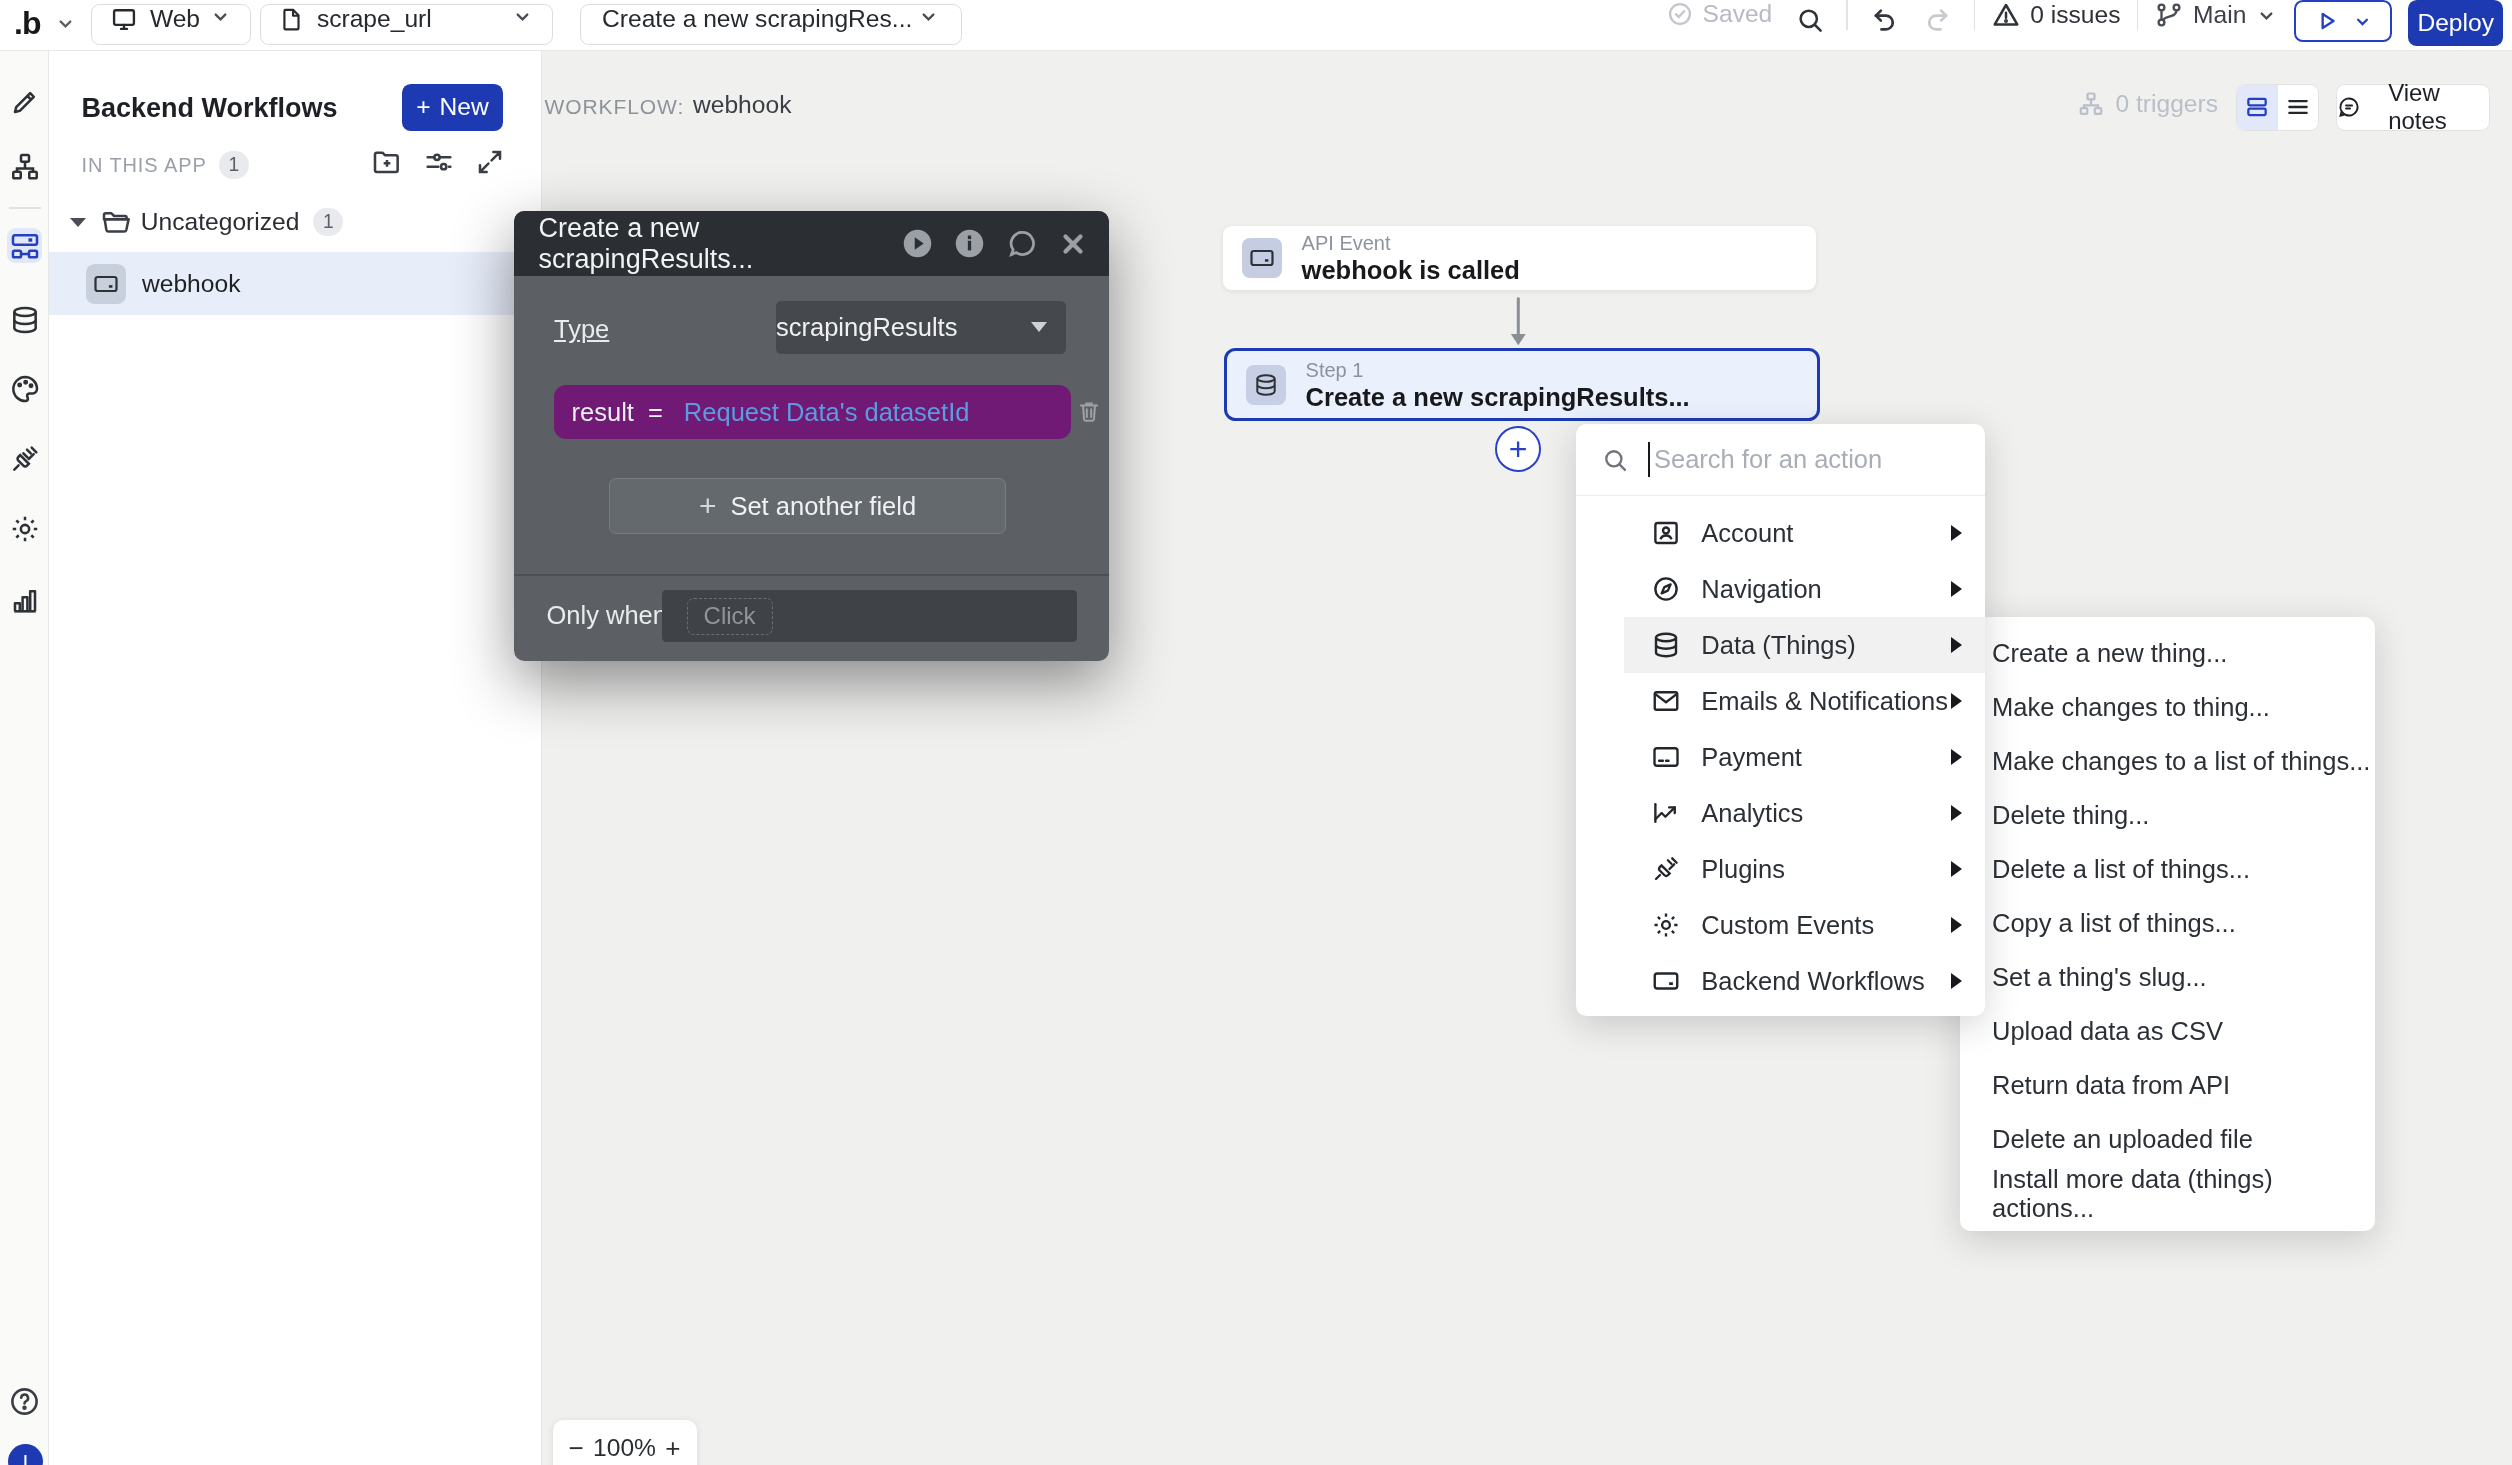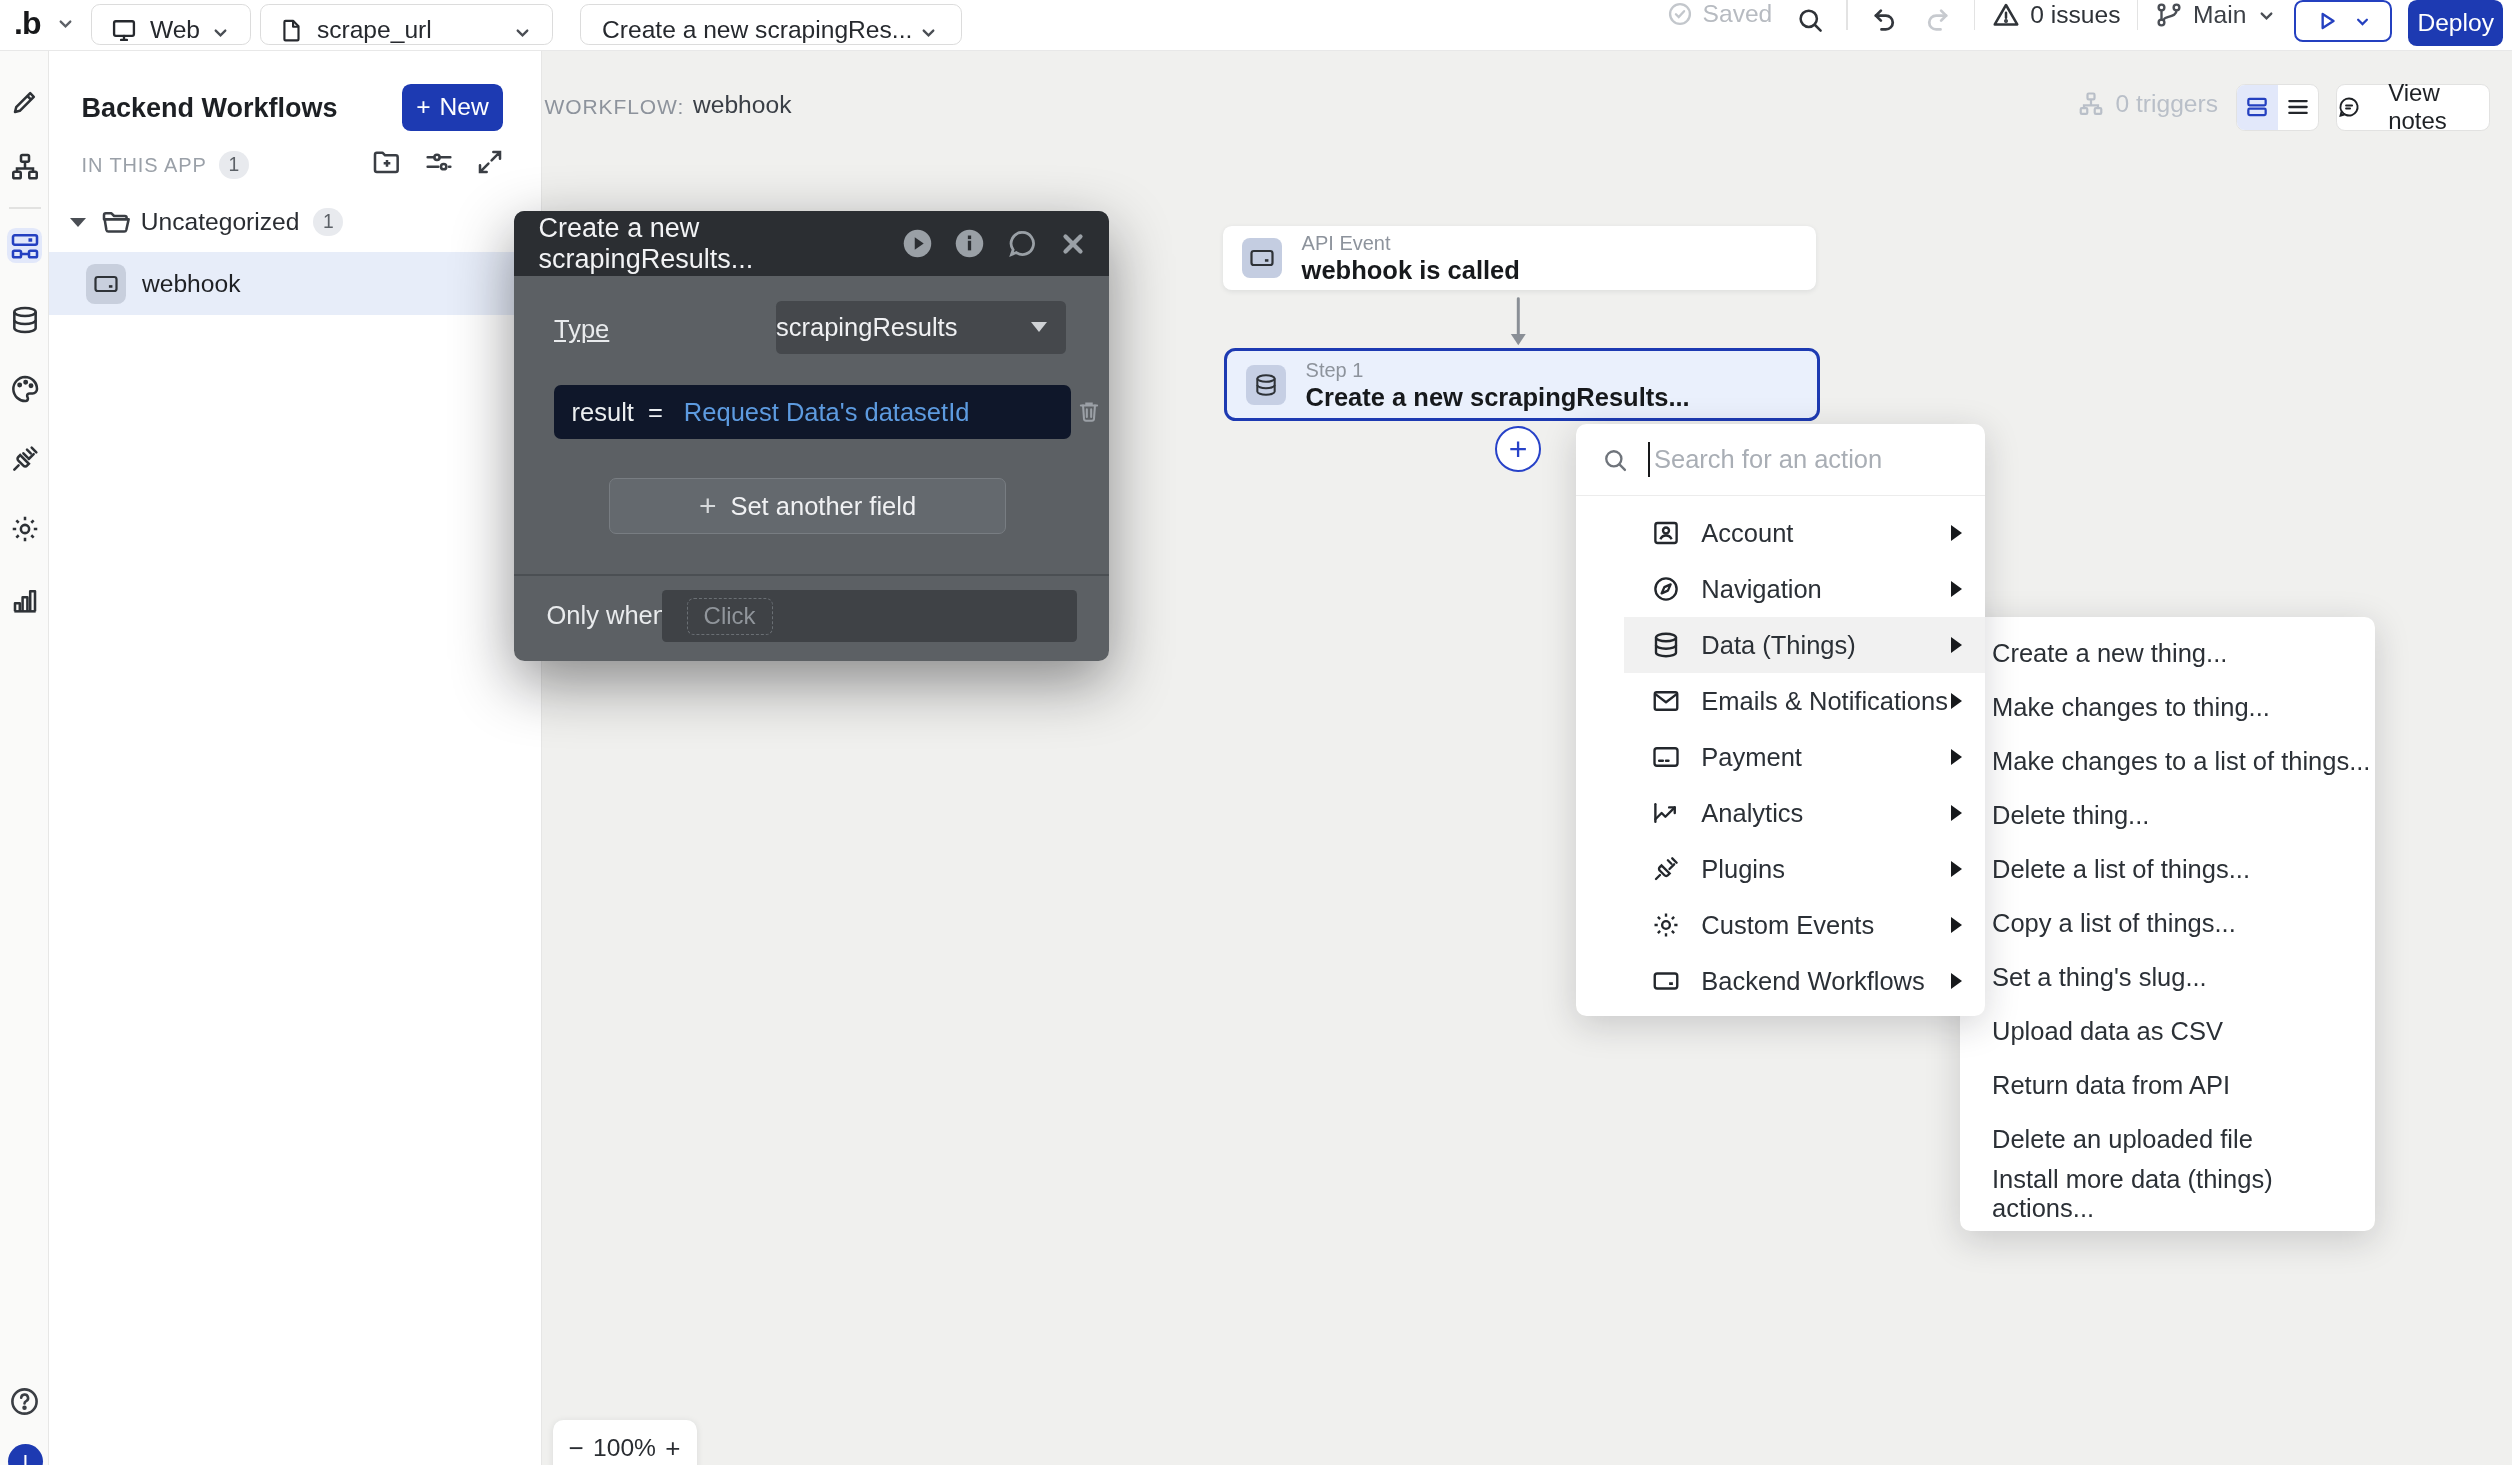--- a/index.html
+++ b/index.html
@@ -7,21 +7,21 @@
     font-family:"Liberation Sans", sans-serif; color:#24272b; }
   .abs { position:absolute; }
   svg { display:block; }
 
   
   .toolbar { position:absolute; left:0; top:0; width:2512px; height:51px; background:#fff;
     border-bottom:1.8px solid #e8e8e8; z-index:40; }
   .logo { position:absolute; left:14px; top:5.3px; font-size:32px; font-weight:bold; color:#17181a; letter-spacing:-0.9px; }
   .logo-caret { position:absolute; left:54px; top:12.3px; color:#5d6167; }
   .tb-dd { position:absolute; top:4.4px; height:41px; border:1.8px solid #dcdcdc; border-radius:8.8px;
-    background:#fff; display:flex; align-items:flex-end; font-size:24.6px; color:#26292e; }
+    background:#fff; display:flex; align-items:flex-start; font-size:24.6px; color:#26292e; }
   .tb-dd .cap { margin-left:auto; }
   .tb-right { position:absolute; right:8.8px; top:0; height:51px; display:flex; align-items:flex-start; }
   .tb-sep { width:1.8px; height:30px; background:#e3e3e3; margin:0 16px; }
   .saved { display:flex; align-items:center; gap:8.8px; color:#b7bbc1; font-size:24.6px; }
   .tb-ic { display:flex; align-items:center; justify-content:center; width:40px; height:40px; border-radius:7px; }
   .issues { display:flex; align-items:center; gap:8.8px; font-size:24.6px; color:#2e3237; }
   .branch { display:flex; align-items:center; gap:8.8px; font-size:24.6px; color:#3c4046; }
   .run-btn { width:98px; height:42px; border:2.2px solid #2440c0; border-radius:8.8px; background:#fff;
     display:flex; align-items:center; justify-content:center; gap:12.3px; margin:0 16px; }
   .deploy-btn { width:95px; height:46px; border-radius:8.8px; background:#1d3ab2; color:#fff;
@@ -95,22 +95,22 @@
   .modal { position:absolute; left:514px; top:211px; width:595px; height:450px; border-radius:10.5px;
     box-shadow:0 21px 61px rgba(10,12,16,.45); z-index:50; background:#5c6064; overflow:hidden; }
   .modal-head { height:65px; background:#2b2e32; display:flex; align-items:center; }
   .modal-title { margin-left:24.6px; font-size:27px; color:#f2f3f5; }
   .modal-head-icons { margin-left:auto; margin-right:21px; display:flex; align-items:center; gap:19.3px; color:#9aa0a6; }
   .m-label { font-size:25.5px; color:#e9ebed; }
   .m-select { position:absolute; left:262px; top:90px; width:290px; height:53px; background:#45484c;
     border-radius:5.3px; display:flex; align-items:center; justify-content:flex-start; color:#f0f1f3; font-size:25.5px; }
   .m-select .cap { position:absolute; right:19.3px; top:21px; width:0; height:0;
     border-left:8.8px solid transparent; border-right:8.8px solid transparent; border-top:10.5px solid #cfd2d5; }
-  .m-field { position:absolute; left:40px; top:174px; width:517px; height:54px; background:#0f172a;
-    border-radius:7px; display:flex; align-items:center; font-size:25.5px; }
+  .m-field { position:absolute; left:40px; top:174px; width:517px; height:54px; background:#701a75;
+    border-radius:12px; display:flex; align-items:center; font-size:25.5px; }
   .m-field .fname { color:#eceff1; margin-left:17.6px; }
   .m-field .feq { color:#eceff1; margin-left:14px; }
   .m-field .fval { color:#5d9be0; margin-left:21px; }
   .m-trash { position:absolute; left:562px; top:186px; color:#9ba0a6; }
   .m-setfield { position:absolute; left:95px; top:267px; width:397px; height:56px; background:#64696e;
     border:1.8px solid #787d82; border-radius:7px; display:flex; align-items:center; justify-content:center;
     gap:14px; color:#f0f1f3; font-size:25.5px; }
   .m-setfield .plus { font-size:30px; color:#d6d9db; }
   .m-div { position:absolute; left:0; top:363px; width:595px; height:1.8px; background:#4b4f53; }
   .m-onlywhen-label { position:absolute; left:32.5px; top:390px; font-size:25.5px; color:#e9ebed; }

